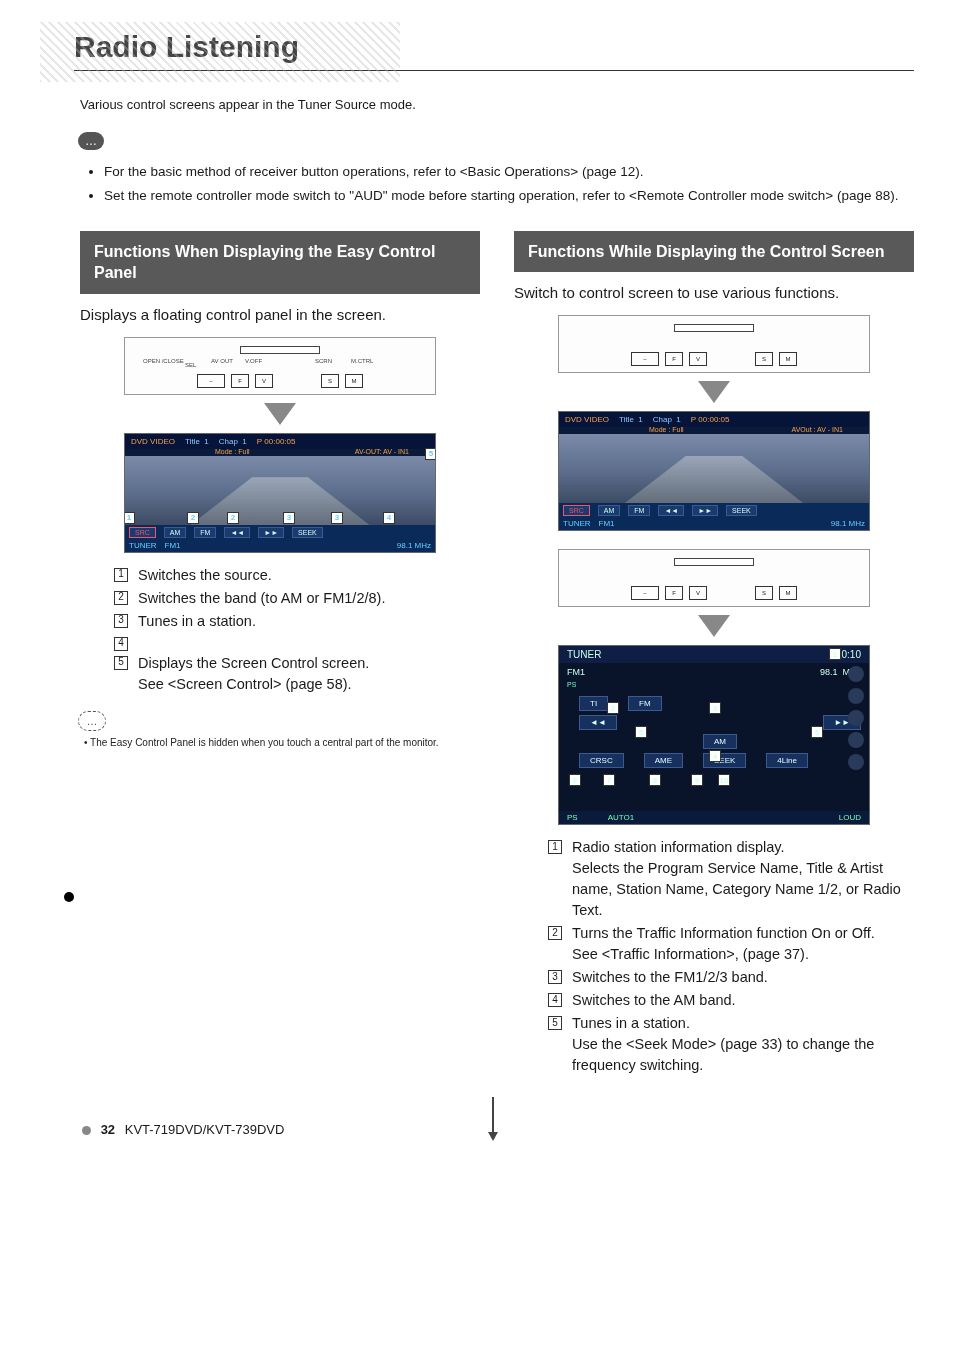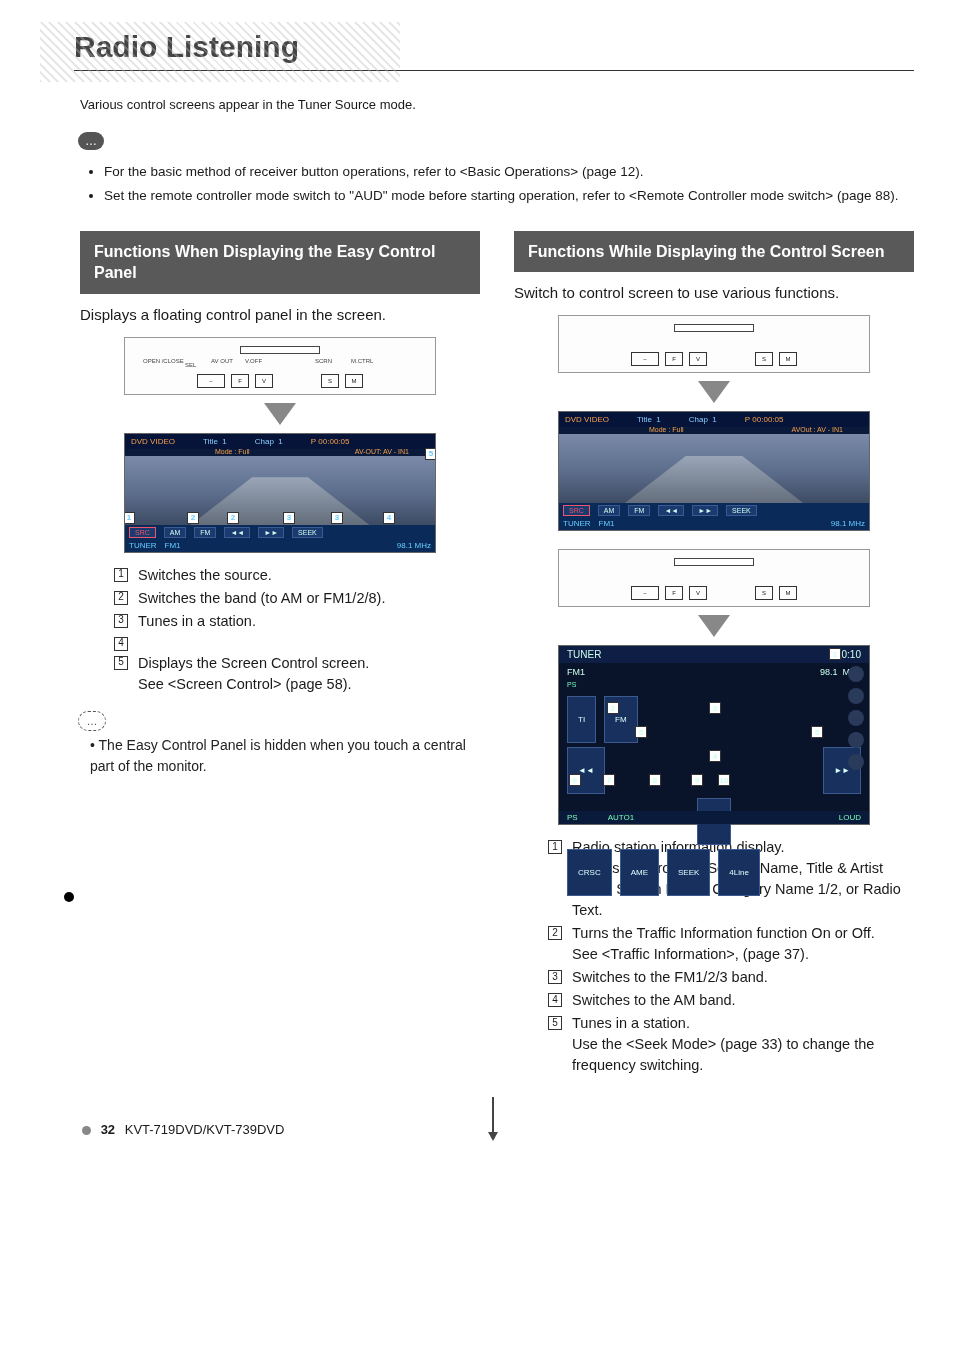--- a/index.html
+++ b/index.html
@@ -51,43 +51,43 @@
   }
   .device .slot{height:8px;width:80px;background:#fff;border:1px solid #444;position:absolute;top:8px;left:50%;transform:translateX(-50%);}
   .device .btn{width:18px;height:14px;border:1px solid #333;font-size:6px;display:flex;align-items:center;justify-content:center;}
   .device .dbl{width:28px;}
   .device .lbl{position:absolute;font-size:6px;color:#444;}
   .arrow-down{width:0;height:0;border-left:16px solid transparent;border-right:16px solid transparent;border-top:22px solid #888;margin:8px auto;}
   .dvd-screen{
     width:78%;margin:6px auto;background:#0a1a3a;border:1px solid #666;
     height:120px;position:relative;overflow:hidden;color:#6cf;font-size:8px;
   }
-  .dvd-top{background:#06143a;padding:3px 6px;display:flex;gap:28px;font-size:8px;color:#8cf;}
+  .dvd-top{background:#06143a;padding:3px 6px;display:flex;gap:10px;font-size:8px;color:#8cf;}
   .dvd-top span.orange{color:#f7a04b;}
   .road{position:absolute;top:22px;left:0;right:0;bottom:24px;background:linear-gradient(#7a8aa8 0%,#5e6f8e 50%,#3a4860 100%);}
   .road::after{content:"";position:absolute;left:20%;right:20%;top:30%;bottom:0;background:linear-gradient(#9aa6b8,#606a78);clip-path:polygon(35% 0,65% 0,100% 100%,0 100%);}
   .dvd-bottom{position:absolute;left:0;right:0;bottom:0;background:#0a2a5a;padding:2px 4px;display:flex;gap:8px;align-items:center;font-size:8px;}
   .dvd-bottom .bbt{background:#1b3b70;border:1px solid #3a5a90;padding:1px 5px;color:#cfe;font-size:7px;}
   .dvd-bottom .src{color:#e56;border-color:#e56;}
   .scrn-tag{position:absolute;right:6px;top:28px;font-size:7px;background:#0a2a5a;border:1px solid #3a5a90;color:#cfe;padding:1px 4px;}
   .callout{position:absolute;width:12px;height:12px;border:1px solid #333;background:#fff;font-size:8px;display:flex;align-items:center;justify-content:center;font-weight:600;}
   .legend{margin:12px 0 10px 34px;font-size:14.5px;}
   .legend .row{display:flex;gap:10px;margin:2px 0;line-height:1.45;}
   .legend .num{width:14px;height:14px;border:1px solid #333;font-size:10px;display:inline-flex;align-items:center;justify-content:center;flex:0 0 14px;margin-top:3px;}
   .sub-note-icon{display:inline-flex;width:28px;height:20px;border:1.5px dashed #555;border-radius:10px;align-items:center;justify-content:center;margin:6px 0 4px -2px;}
   .sub-note-icon::after{content:"…";font-size:11px;color:#555;}
-  .small-note{font-size:14px;margin-left:10px;line-height:1.5;color:#222;}
+  .small-note{font-size:10px;margin-left:4px;line-height:1.5;color:#222;}
   .small-note::before{content:"• ";}
   .tuner-screen{
     width:78%;margin:6px auto;background:#09132a;border:1px solid #666;height:180px;position:relative;color:#cfe;font-size:9px;
   }
   .ts-title{background:#0e1e44;padding:3px 8px;color:#cfe;font-size:10px;display:flex;justify-content:space-between;}
   .ts-body{padding:4px 8px;display:flex;flex-direction:column;gap:4px;height:calc(100% - 20px);}
   .ts-row{display:flex;gap:8px;align-items:center;}
-  .ts-btn{background:#17305e;border:1px solid #3a5a90;padding:18px 10px;font-size:8px;color:#dff;}
+  .ts-btn{background:#17305e;border:1px solid #3a5a90;padding:2px 10px;font-size:8px;color:#dff;margin-left:12px;}
   .ts-status{position:absolute;left:0;right:0;bottom:0;background:#0a1a3a;padding:2px 8px;display:flex;gap:30px;font-size:8px;color:#7fb;}
   .ts-freq{margin-left:auto;}
   .sidebar-icons{position:absolute;right:2px;top:20px;bottom:18px;width:22px;display:flex;flex-direction:column;gap:6px;align-items:center;}
   .sidebar-icons div{width:16px;height:16px;border-radius:50%;background:#2a3a5a;}
   .pagefoot{position:relative;margin-top:36px;font-size:13px;}
   .pagefoot .pn{font-weight:700;margin-right:6px;}
   .pagefoot::before{content:"";display:inline-block;width:9px;height:9px;border-radius:50%;background:#888;margin:0 6px 0 2px;vertical-align:middle;}
   .black-dot{position:absolute;left:64px;top:892px;width:10px;height:10px;border-radius:50%;background:#000;}
   .cont-arrow{position:absolute;left:488px;bottom:16px;width:0;height:0;border-left:5px solid transparent;border-right:5px solid transparent;border-top:9px solid #444;}
   .cont-arrow::before{content:"";position:absolute;left:-1px;top:-44px;width:2px;height:40px;background:#444;}

